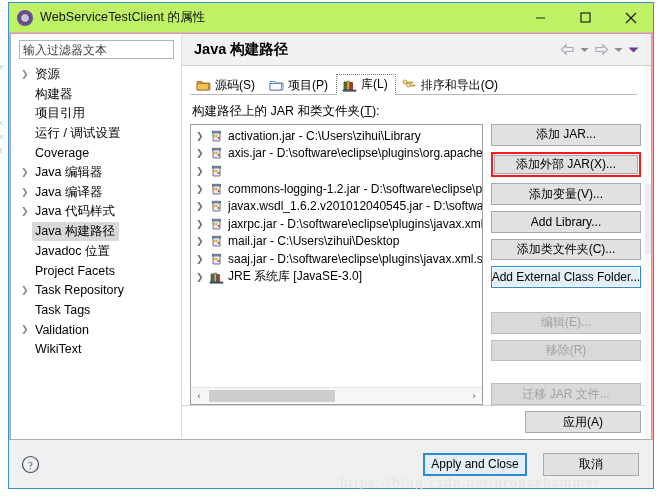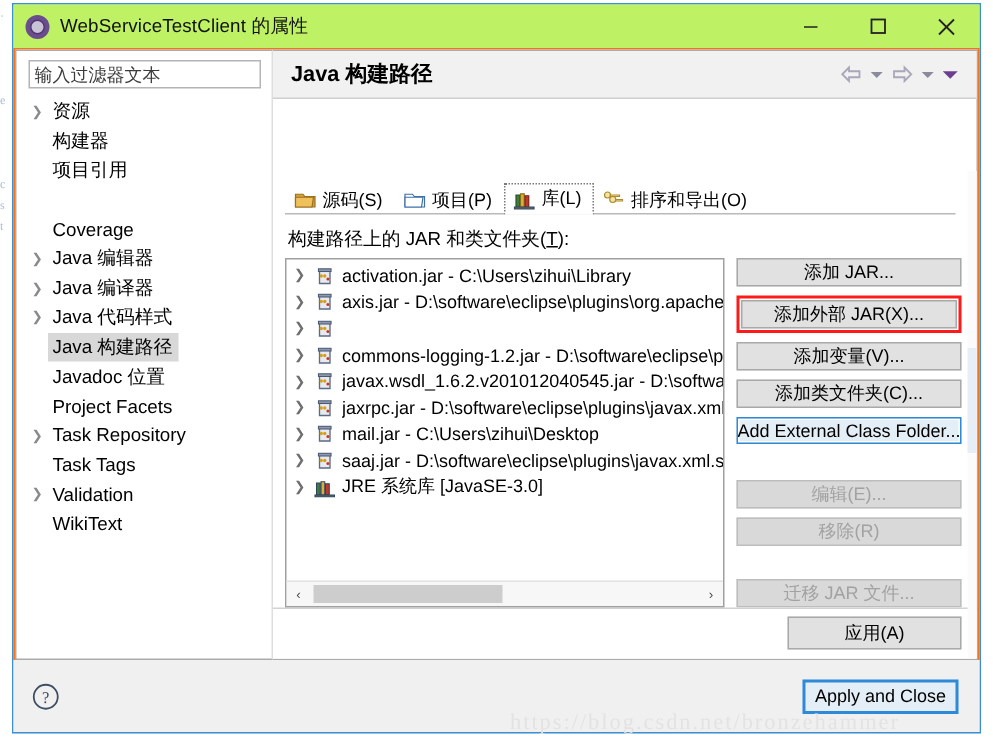--- a/index.html
+++ b/index.html
@@ -71,21 +71,21 @@
     display: flex; align-items: center; justify-content: center;
     color: #222;
   }
   .win-btn svg { display:block; }
 
   
   #body-split {
     flex: 1 1 auto;
     display: flex;
     min-height: 0;
-    background: #f97316;
+    background: #fca5a5;
     padding: 0;
   }
 
   
   #left-panel {
     width: 172px;
     flex: 0 0 auto;
     background: #ffffff;
     border: 1px solid #ababab;
     border-right: 1px solid #dedede;
@@ -180,21 +180,20 @@
   }
   .navbtn { display:flex; align-items:center; justify-content:center; }
 
   #content-scroll {
     flex: 1 1 auto;
     position: relative;
     min-height: 0;
     background: #fff;
     display: flex;
     flex-direction: column;
-    margin-top: 48px;
   }
   #content-inner {
     flex: 1 1 auto;
     padding: 6px 0 0 8px;
     min-height: 0;
     display: flex;
     flex-direction: column;
   }
 
   
@@ -480,20 +479,21 @@
           <div class="tree-row">
             <span class="arrow none">❯</span>
             <span class="lbl">构建器</span>
           </div>
           <div class="tree-row">
             <span class="arrow none">❯</span>
             <span class="lbl">项目引用</span>
           </div>
           <div class="tree-row">
             <span class="arrow none">❯</span>
+            <span class="lbl">运行 / 调试设置</span>
           </div>
           <div class="tree-row">
             <span class="arrow none">❯</span>
             <span class="lbl">Coverage</span>
           </div>
           <div class="tree-row">
             <span class="arrow">❯</span>
             <span class="lbl">Java 编辑器</span>
           </div>
           <div class="tree-row">
@@ -724,20 +724,21 @@
                 <div class="sb-arrow">›</div>
               </div>
             </div>
 
             <div id="btn-col">
               <div class="btn">添加 JAR...</div>
               <div class="btn-outline-red">
                 <div class="btn">添加外部 JAR(X)...</div>
               </div>
               <div class="btn">添加变量(V)...</div>
+              <div class="btn">Add Library...</div>
               <div class="btn">添加类文件夹(C)...</div>
               <div class="btn focused">Add External Class Folder...</div>
               <div class="spacer-gap"></div>
               <div class="btn disabled">编辑(E)...</div>
               <div class="btn disabled">移除(R)</div>
               <div class="spacer-gap-sm"></div>
               <div class="btn disabled">迁移 JAR 文件...</div>
             </div>
 
           </div>
@@ -753,18 +754,19 @@
 
   <div id="bottom-bar">
     <span id="help-icon">
       <svg width="19" height="19" viewBox="0 0 19 19">
         <circle cx="9.5" cy="9.5" r="8" fill="none" stroke="#3d4e63" stroke-width="1.2"></circle>
         <text x="9.5" y="13.5" text-anchor="middle" font-family="Liberation Serif, serif" font-size="11" fill="#3d4e63">?</text>
       </svg>
     </span>
     <div id="bottom-btns">
       <div id="apply-close-btn">Apply and Close</div>
+      <div id="cancel-btn">取消</div>
     </div>
   </div>
 
 </div>
 
 <div id="watermark">https://blog.csdn.net/bronzehammer</div>
 
 </body></html>

